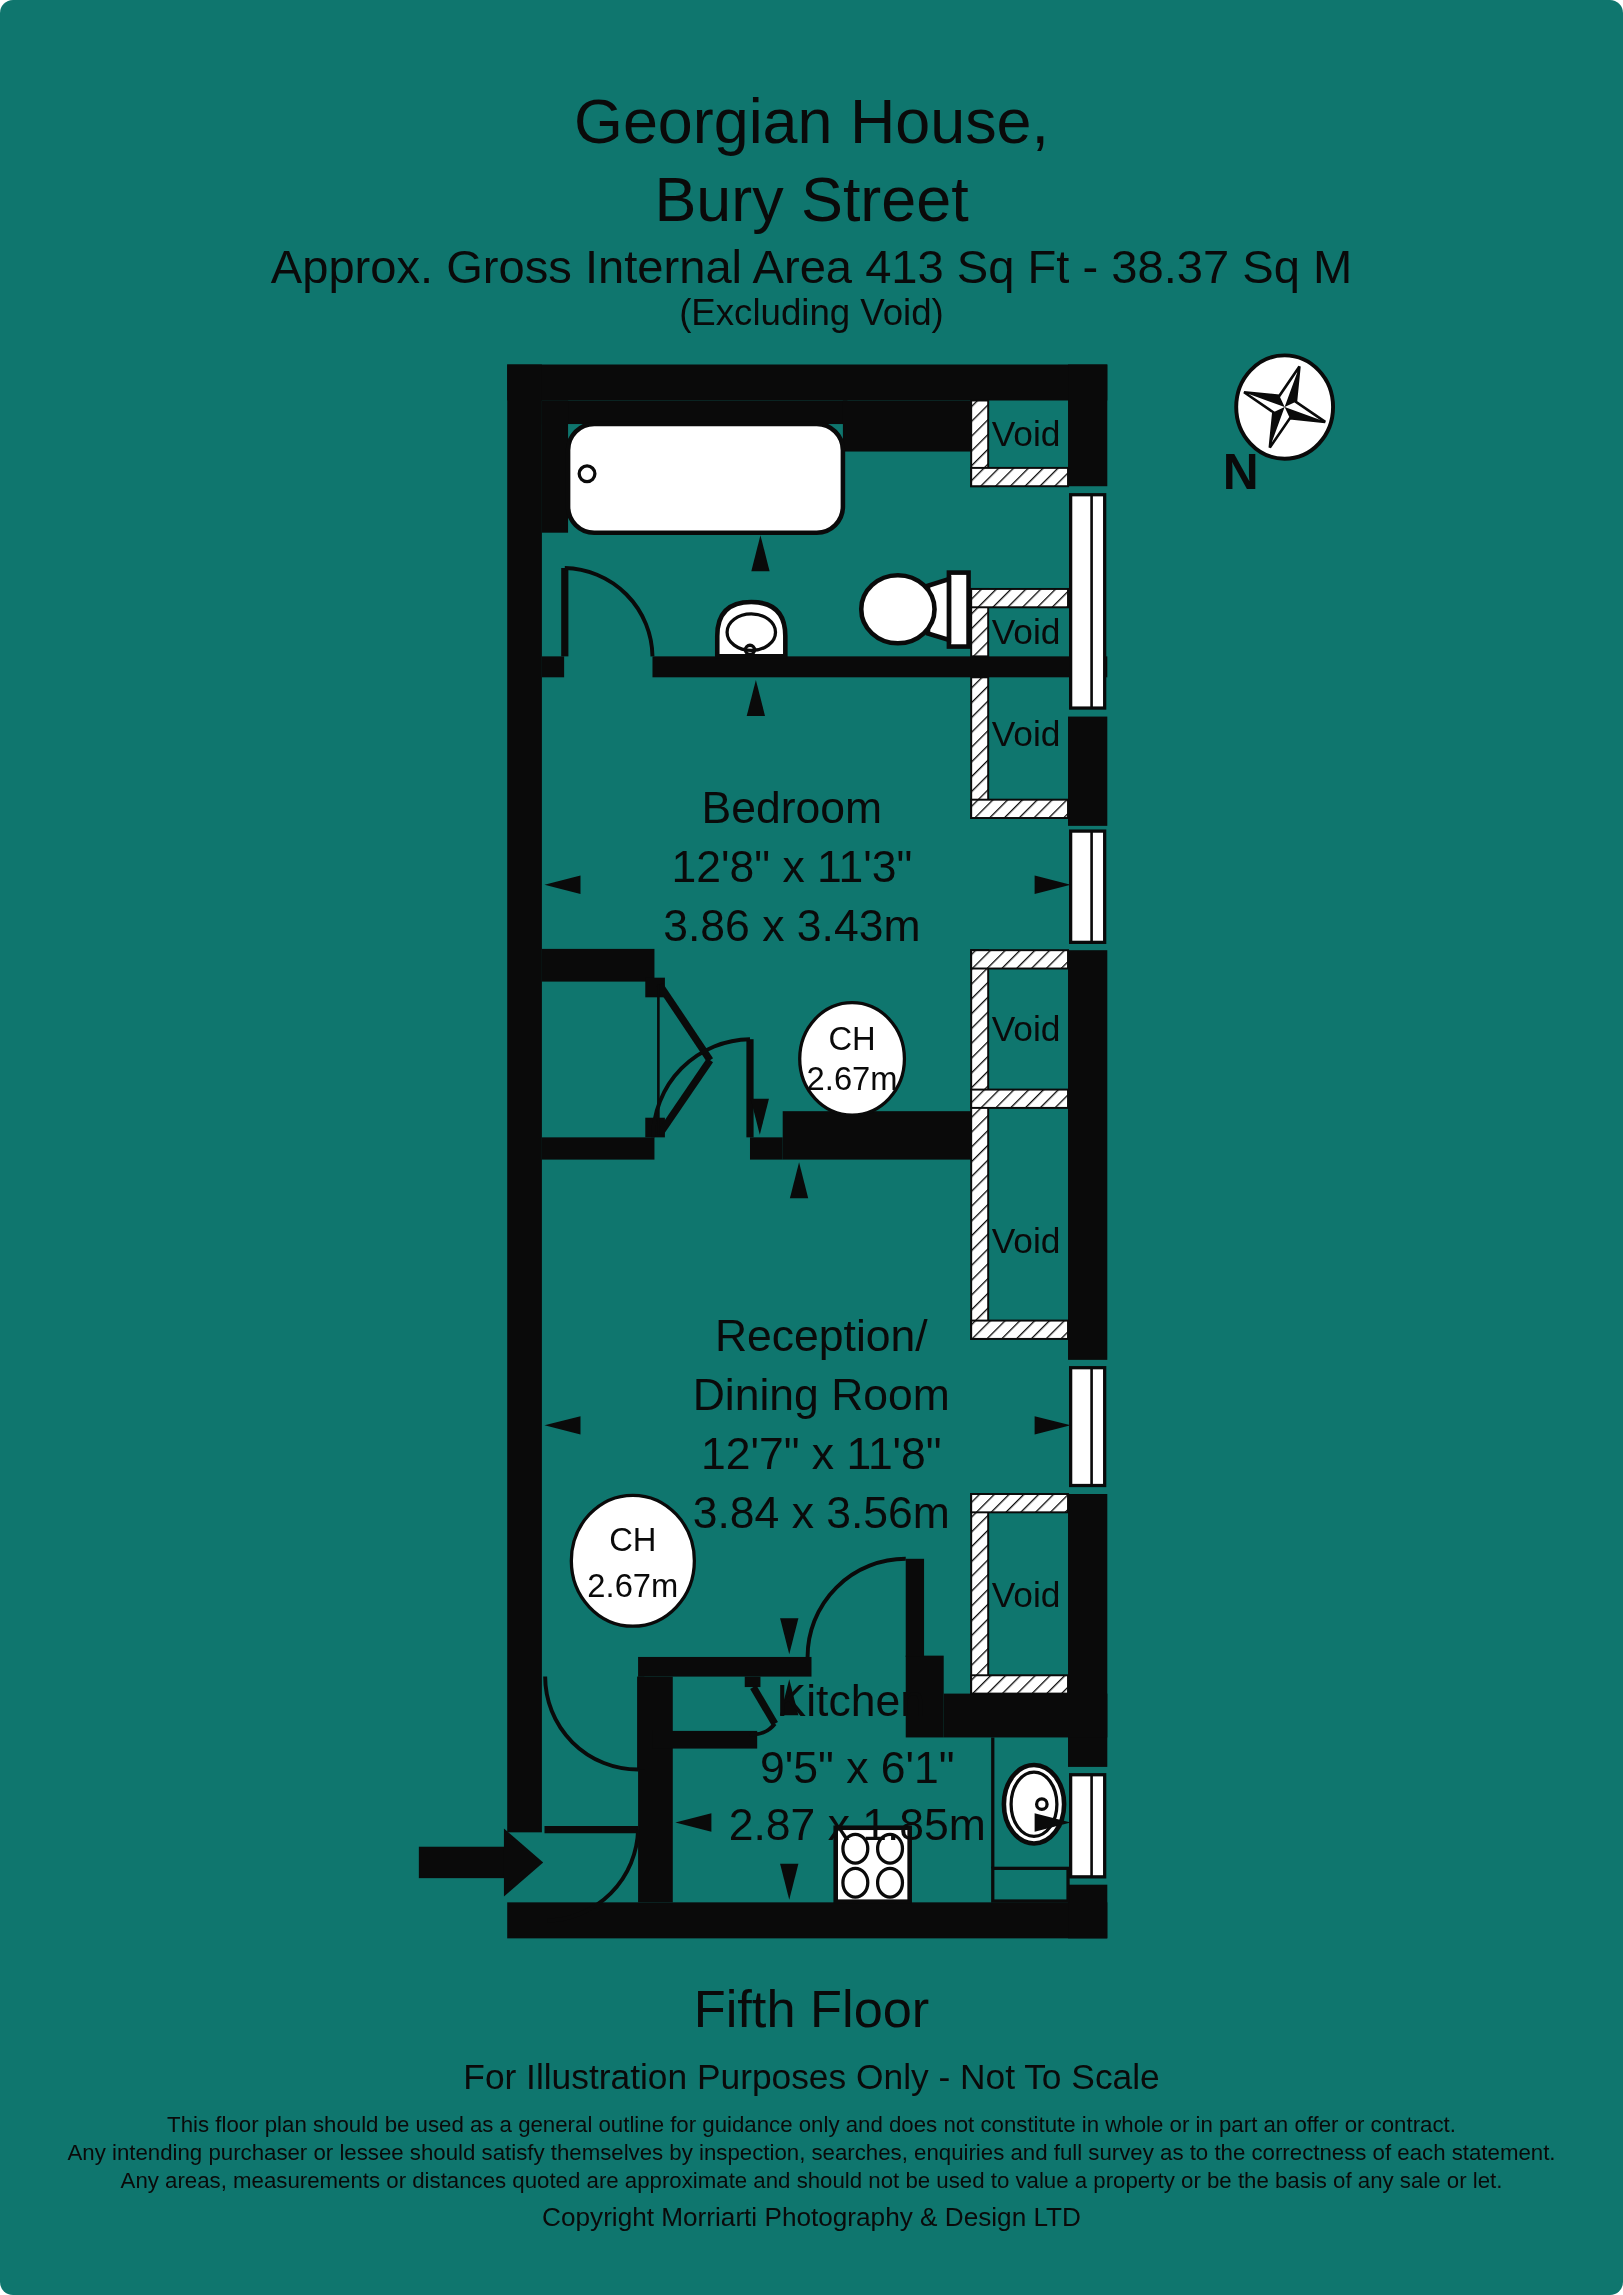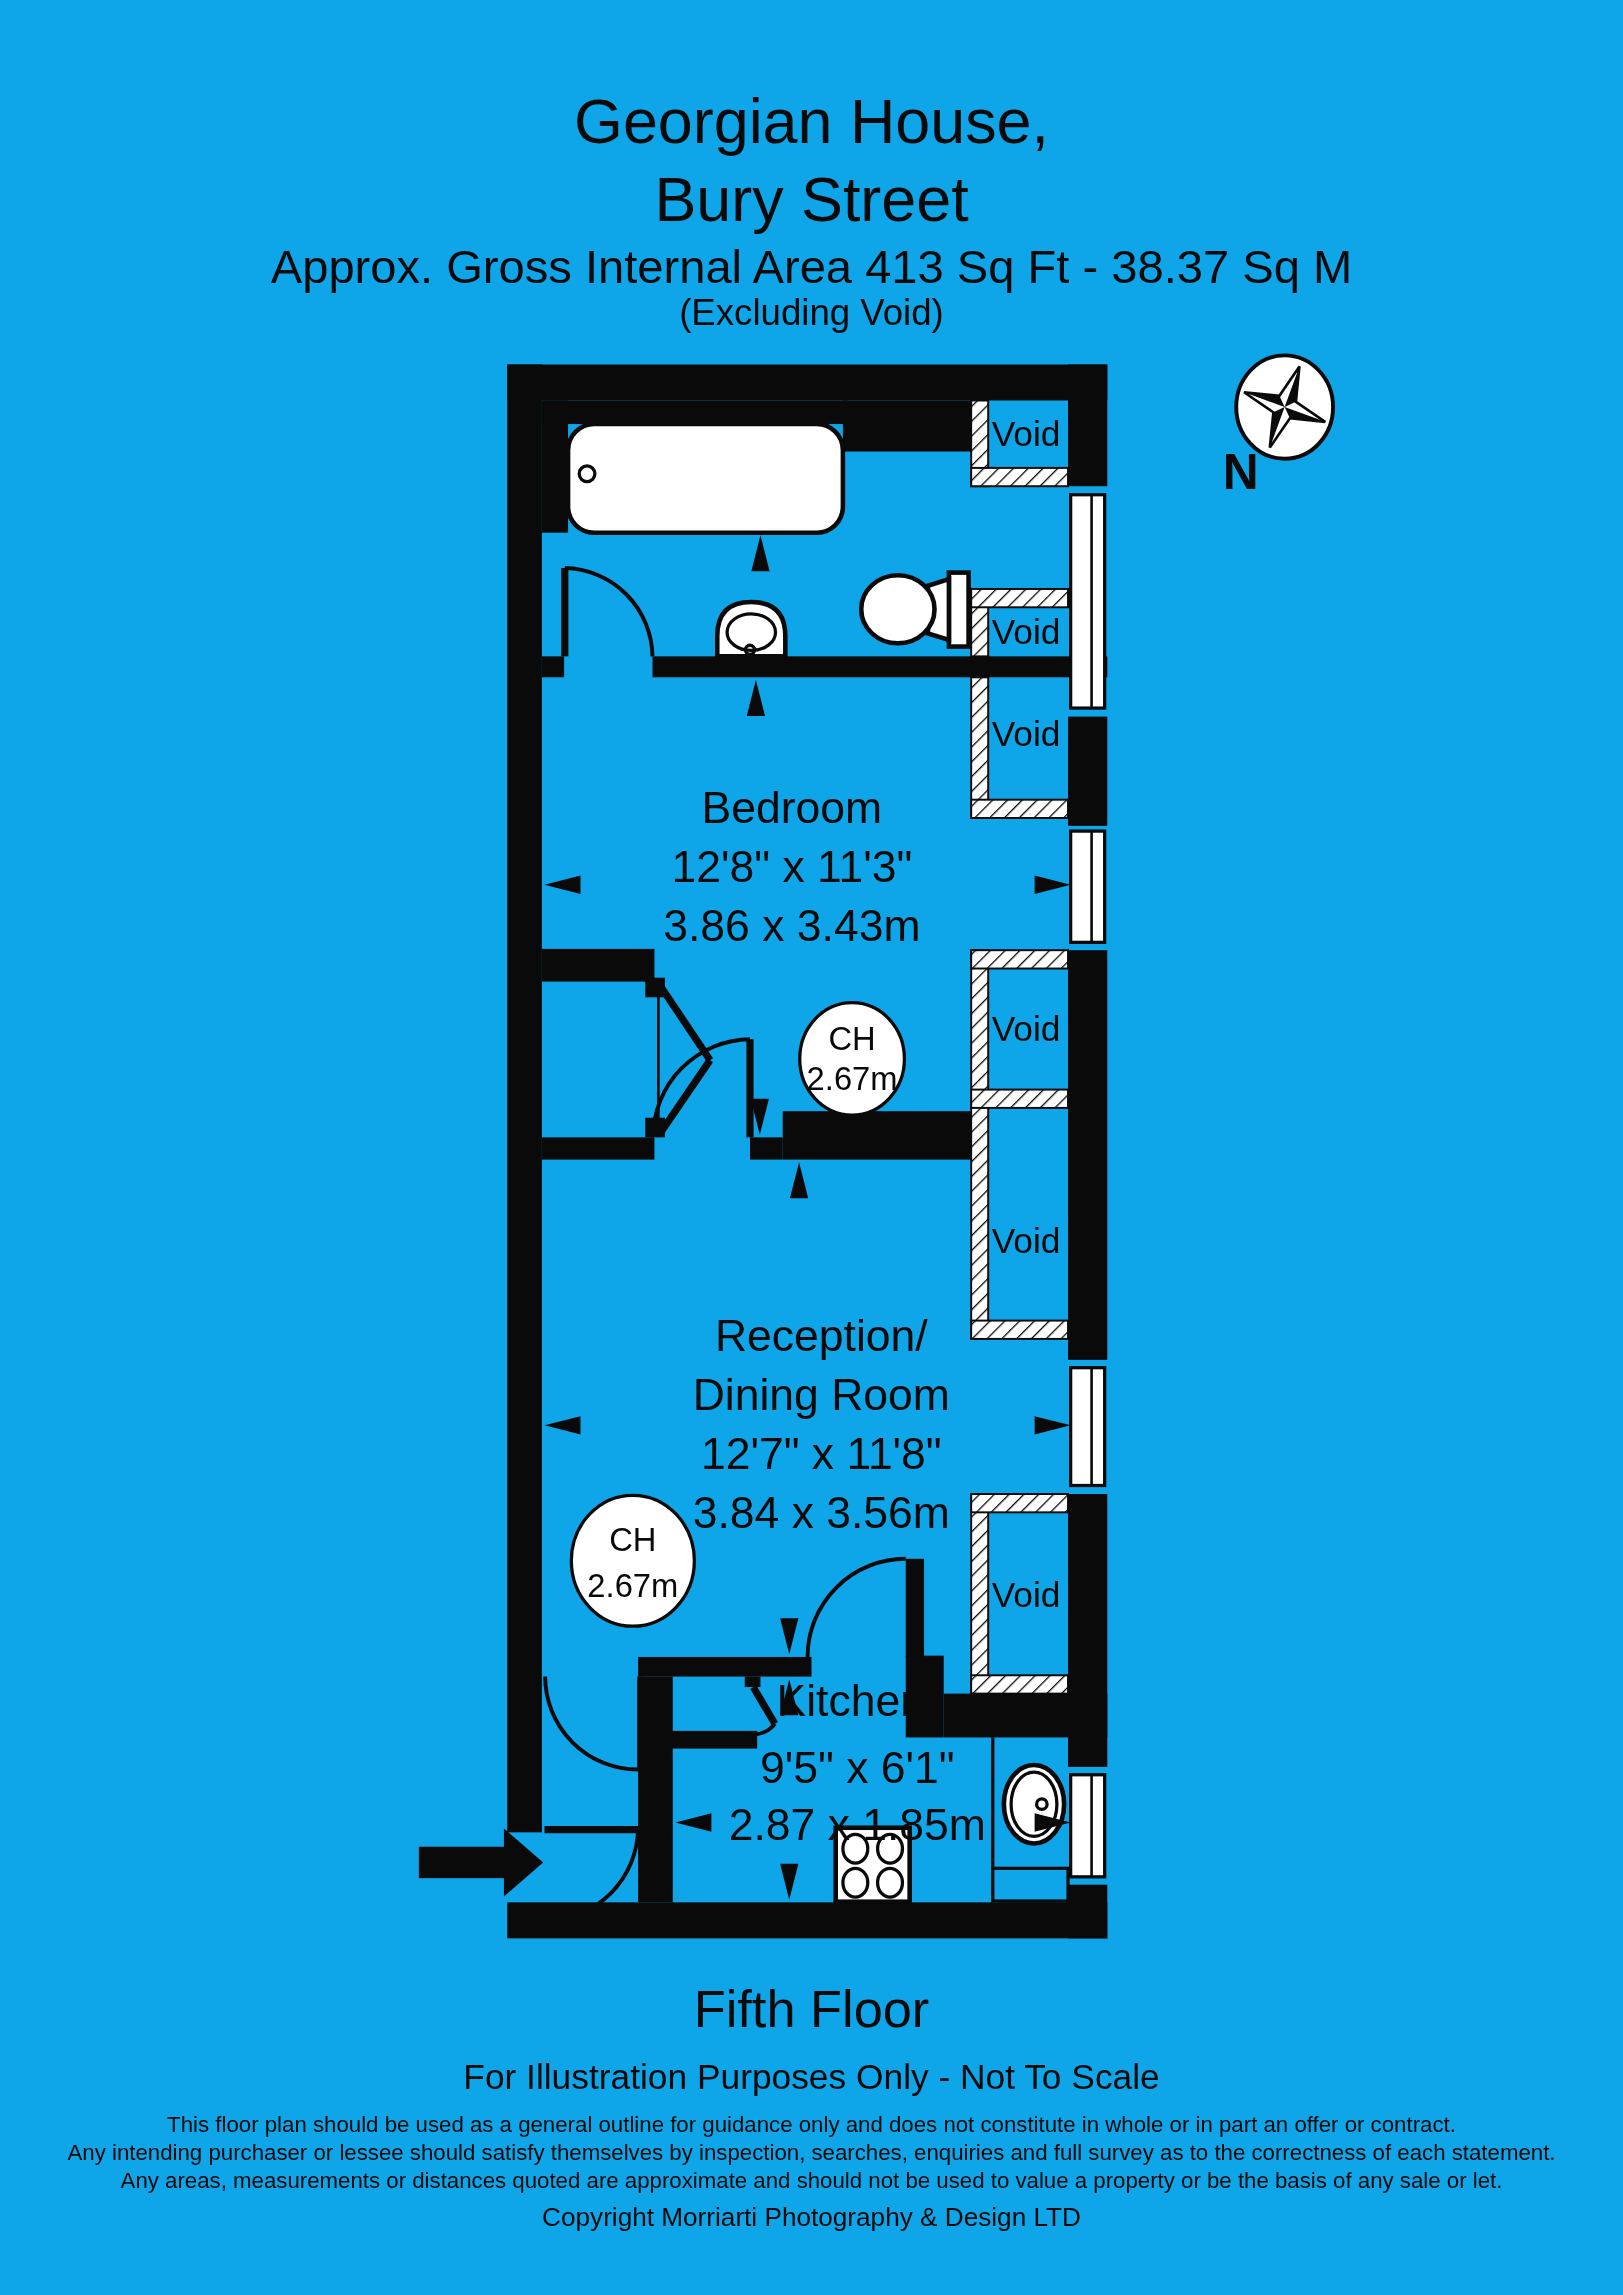--- a/index.html
+++ b/index.html
@@ -1,17 +1,17 @@
 <!DOCTYPE html>
 <html style="font-size:10.5px"><head>
 <meta charset="utf-8">
 <style>
   html,body{margin:0;padding:0;background:#fff;}
-  #page{position:relative;width:1623px;height:2295px;background:#0ea5e9;overflow:hidden;
-        font-family:"Liberation Sans","DejaVu Sans",sans-serif;}
+  #page{position:relative;width:1623px;height:2295px;background:#0f766e;overflow:hidden;
+        font-family:"Liberation Sans","DejaVu Sans",sans-serif;border-radius:13px;}
   svg{position:absolute;inset:0;}
   text{fill:#0a0a0a;}
   .t-title{font-size:96px;}
   .t-area{font-size:72px;}
   .t-excl{font-size:56px;}
   .t-room{font-size:68px;}
   .t-void{font-size:54px;}
   .t-ch{font-size:50px;}
   .t-n{font-size:76px;font-weight:bold;}
   .t-floor{font-size:80px;}

